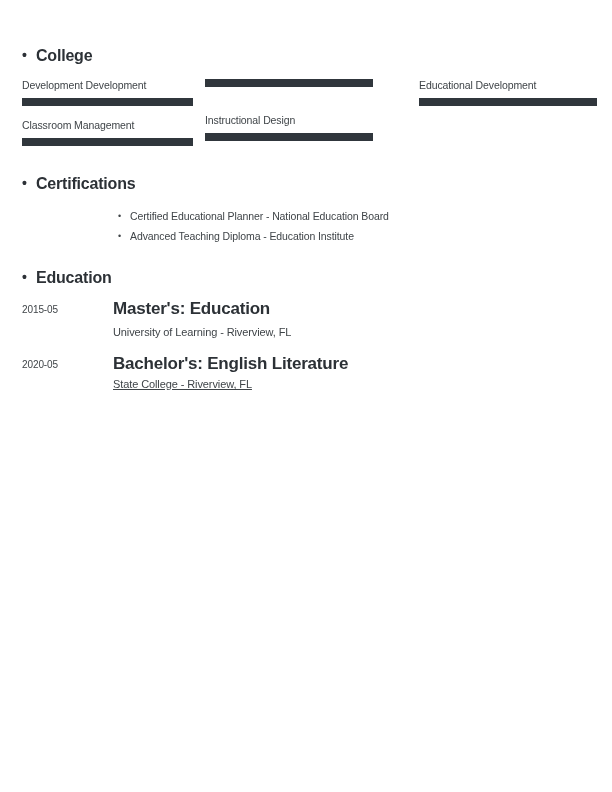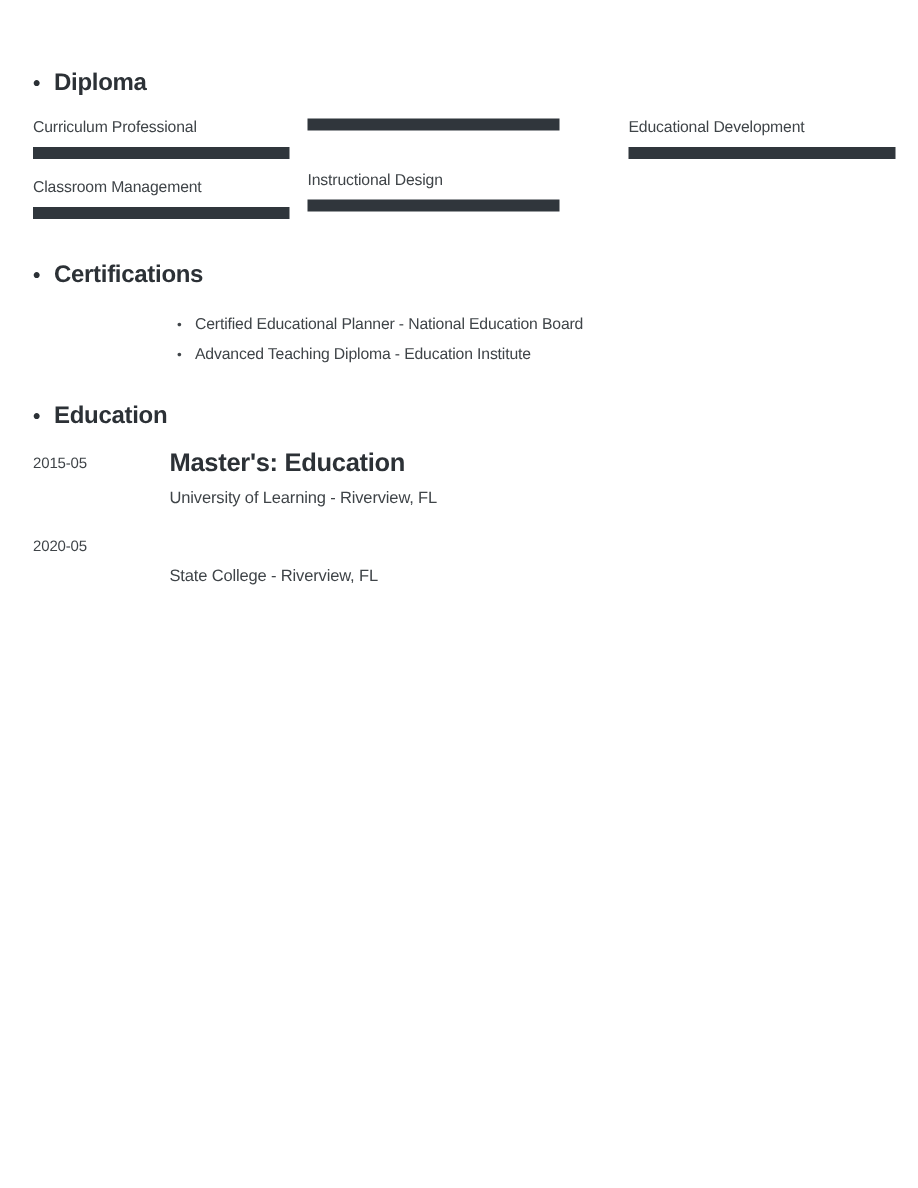--- a/index.html
+++ b/index.html
@@ -71,34 +71,34 @@
   .edu-inst{
     position:absolute;left:113px;
     font-size:11px;line-height:13px;
     color:var(--body);letter-spacing:-0.1px;white-space:nowrap;
   }
   #edu-date-0{top:303px;}
   #edu-degree-0{top:300px;}
   #edu-inst-0{top:326px;}
   #edu-date-1{top:358px;}
   #edu-degree-1{top:355px;}
-  #edu-inst-1{top:378px;}
+  #edu-inst-1{top:378px;text-decoration:underline;}
 </style>
 </head>
 <body>
 
 <div class="page">
 
   <div class="section-heading" id="skills-heading">
     <span class="bullet">•</span>
-    <span class="heading-text">Diploma</span>
+    <span class="heading-text">College</span>
   </div>
 
   <div class="skill" id="skill-0">
-    <div class="skill-label">Curriculum Professional</div>
+    <div class="skill-label">Development Development</div>
     <div class="skill-bar"></div>
   </div>
   <div class="skill" id="skill-1">
     <div class="skill-bar"></div>
   </div>
   <div class="skill" id="skill-2">
     <div class="skill-label">Educational Development</div>
     <div class="skill-bar"></div>
   </div>
   <div class="skill" id="skill-4">
@@ -129,15 +129,16 @@
   <div class="section-heading" id="edu-heading">
     <span class="bullet">•</span>
     <span class="heading-text">Education</span>
   </div>
 
   <div class="edu-date" id="edu-date-0">2015-05</div>
   <div class="edu-degree" id="edu-degree-0">Master's: Education</div>
   <div class="edu-inst" id="edu-inst-0">University of Learning - Riverview, FL</div>
 
   <div class="edu-date" id="edu-date-1">2020-05</div>
+  <div class="edu-degree" id="edu-degree-1">Bachelor's: English Literature</div>
   <div class="edu-inst" id="edu-inst-1">State College - Riverview, FL</div>
 
 </div>
 
 </body></html>

